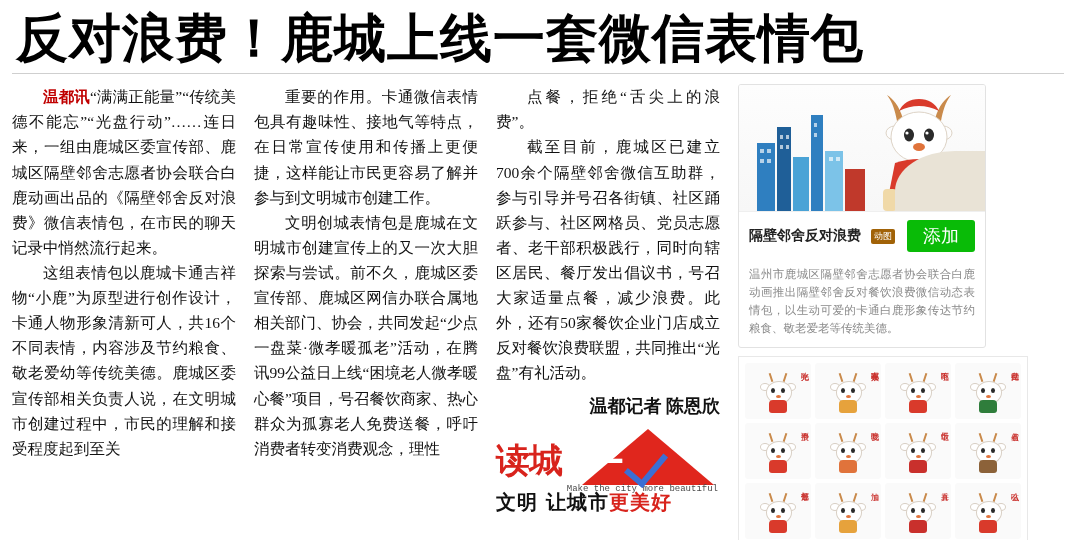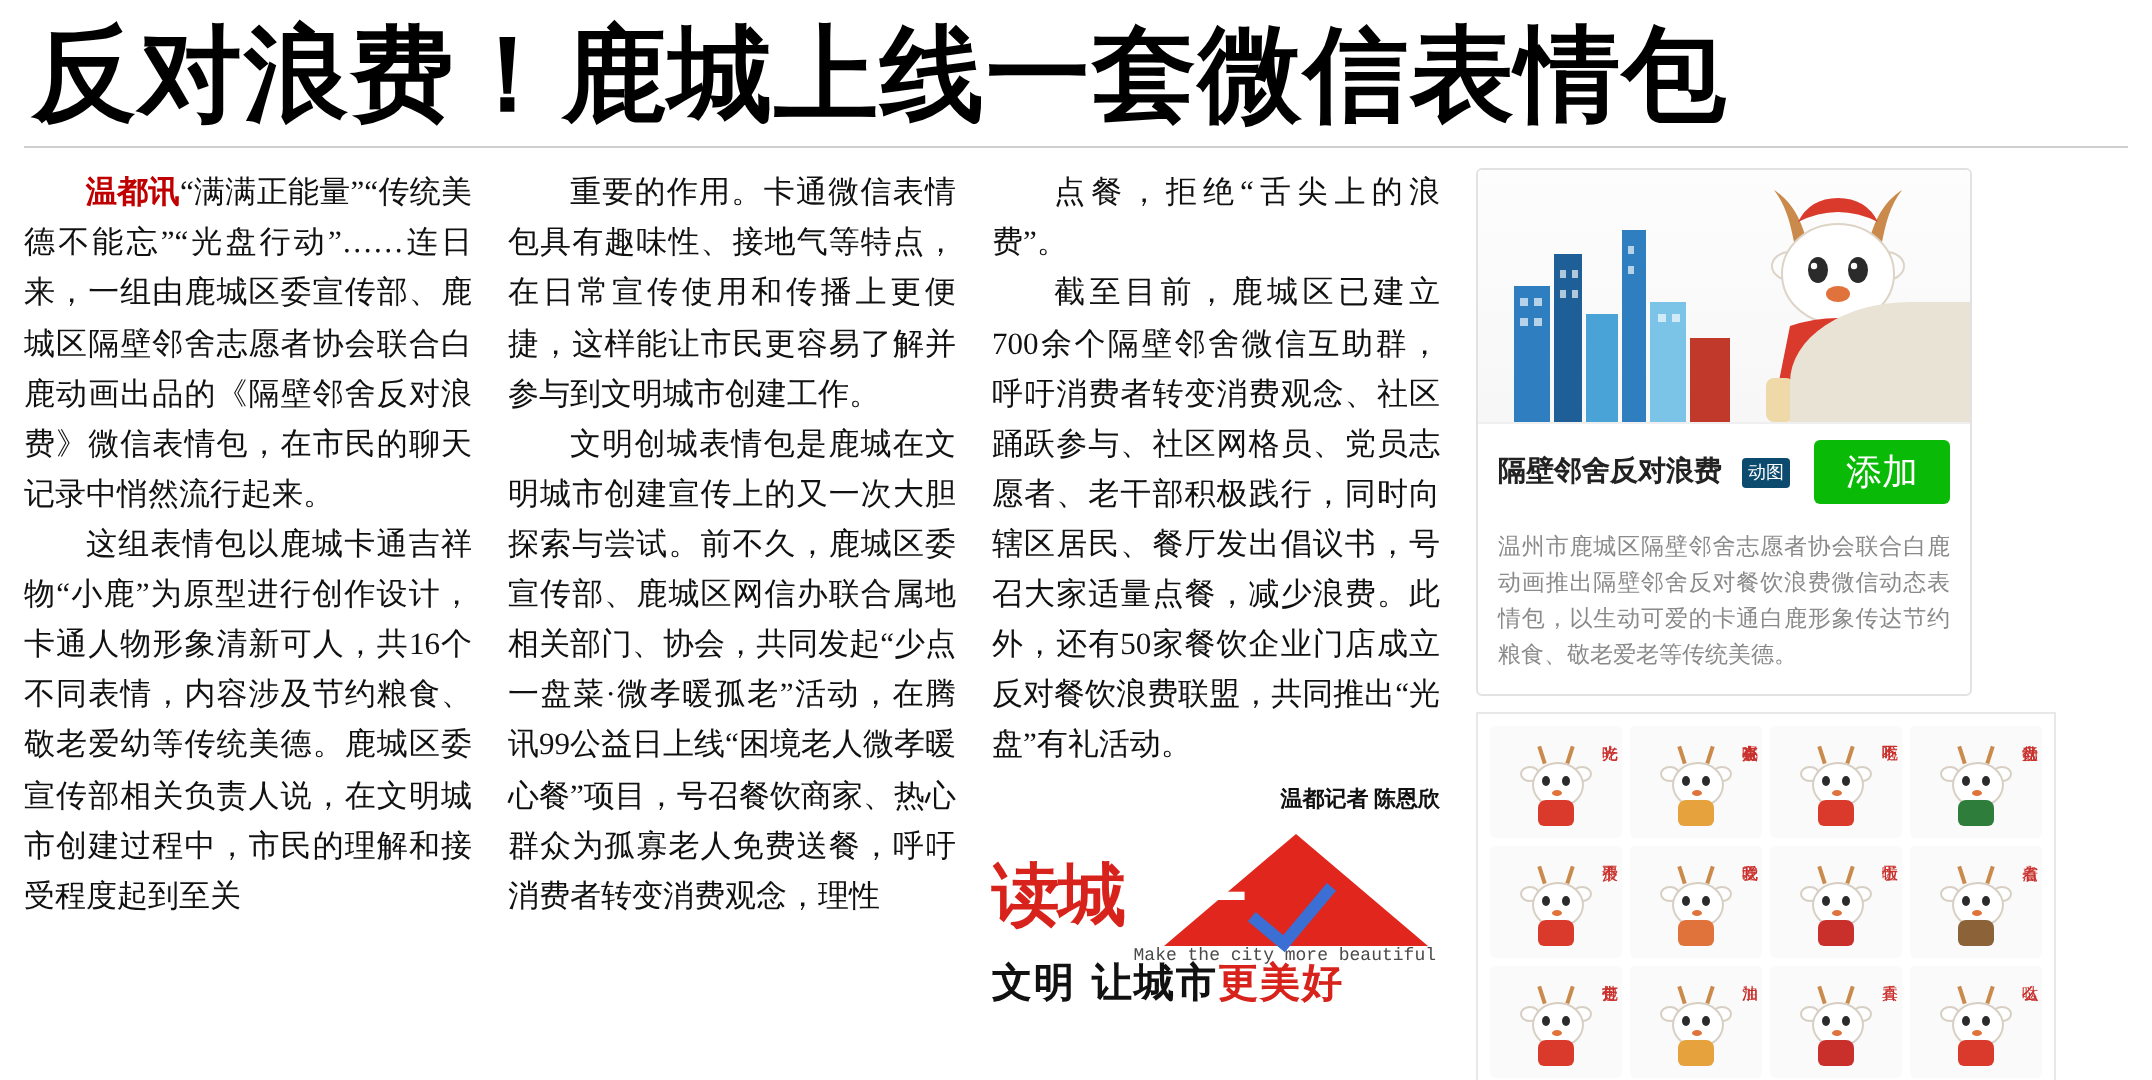--- a/index.html
+++ b/index.html
@@ -58,21 +58,21 @@
     text-indent: 2em;
   }
   .lead {
     color: #c00000;
     font-weight: bold;
   }
   .byline {
     text-align: right;
     font-weight: bold;
     margin-top: 6px;
-    font-size: 11px;
+    font-size: 18px;
     color: #111;
   }
   
   .media-col {
     width: 290px;
     display: flex;
     flex-direction: column;
     gap: 8px;
   }
   .card {
@@ -123,21 +123,21 @@
     font-family: "DejaVu Sans", "Liberation Sans", sans-serif;
     font-size: 14px;
     font-weight: bold;
     color: #222;
   }
   .badge-new {
     display: inline-block;
     font-family: "DejaVu Sans", "Liberation Sans", sans-serif;
     font-size: 9px;
     color: #fff;
-    background: #0c4a6e;
+    background: #a16207;
     border-radius: 2px;
     padding: 1px 3px;
     vertical-align: middle;
     margin-left: 4px;
     text-align: right;
   }
   .add-btn {
     margin-left: auto;
     background: #09bb07;
     color: #fff;
@@ -340,21 +340,21 @@
       <p>这组表情包以鹿城卡通吉祥物“小鹿”为原型进行创作设计，卡通人物形象清新可人，共16个不同表情，内容涉及节约粮食、敬老爱幼等传统美德。鹿城区委宣传部相关负责人说，在文明城市创建过程中，市民的理解和接受程度起到至关</p>
     </div>
 
     <div class="col">
       <p>重要的作用。卡通微信表情包具有趣味性、接地气等特点，在日常宣传使用和传播上更便捷，这样能让市民更容易了解并参与到文明城市创建工作。</p>
       <p>文明创城表情包是鹿城在文明城市创建宣传上的又一次大胆探索与尝试。前不久，鹿城区委宣传部、鹿城区网信办联合属地相关部门、协会，共同发起“少点一盘菜·微孝暖孤老”活动，在腾讯99公益日上线“困境老人微孝暖心餐”项目，号召餐饮商家、热心群众为孤寡老人免费送餐，呼吁消费者转变消费观念，理性</p>
     </div>
 
     <div class="col">
       <p>点餐，拒绝“舌尖上的浪费”。</p>
-      <p>截至目前，鹿城区已建立700余个隔壁邻舍微信互助群，呼吁消费者转变消费观念、社区踊跃参与、社区网格员、党员志愿者、老干部积极践行，同时向辖区居民、餐厅发出倡议书，号召大家适量点餐，减少浪费。此外，还有50家餐饮企业门店成立反对餐饮浪费联盟，共同推出“光盘”有礼活动。</p>
+      <p>截至目前，鹿城区已建立700余个隔壁邻舍微信互助群，参与引导并号召各街镇、社区踊跃参与、社区网格员、党员志愿者、老干部积极践行，同时向辖区居民、餐厅发出倡议书，号召大家适量点餐，减少浪费。此外，还有50家餐饮企业门店成立反对餐饮浪费联盟，共同推出“光盘”有礼活动。</p>
       <div class="byline">温都记者 陈恩欣</div>
 
       <div class="logo-block">
         <div class="logo-red">
           <div class="tri"></div>
         </div>
         <div class="logo-cn">读城</div>
         <div class="logo-num">2</div>
         <div class="logo-check"></div>
         <div class="logo-en">Make the city more beautiful</div>

